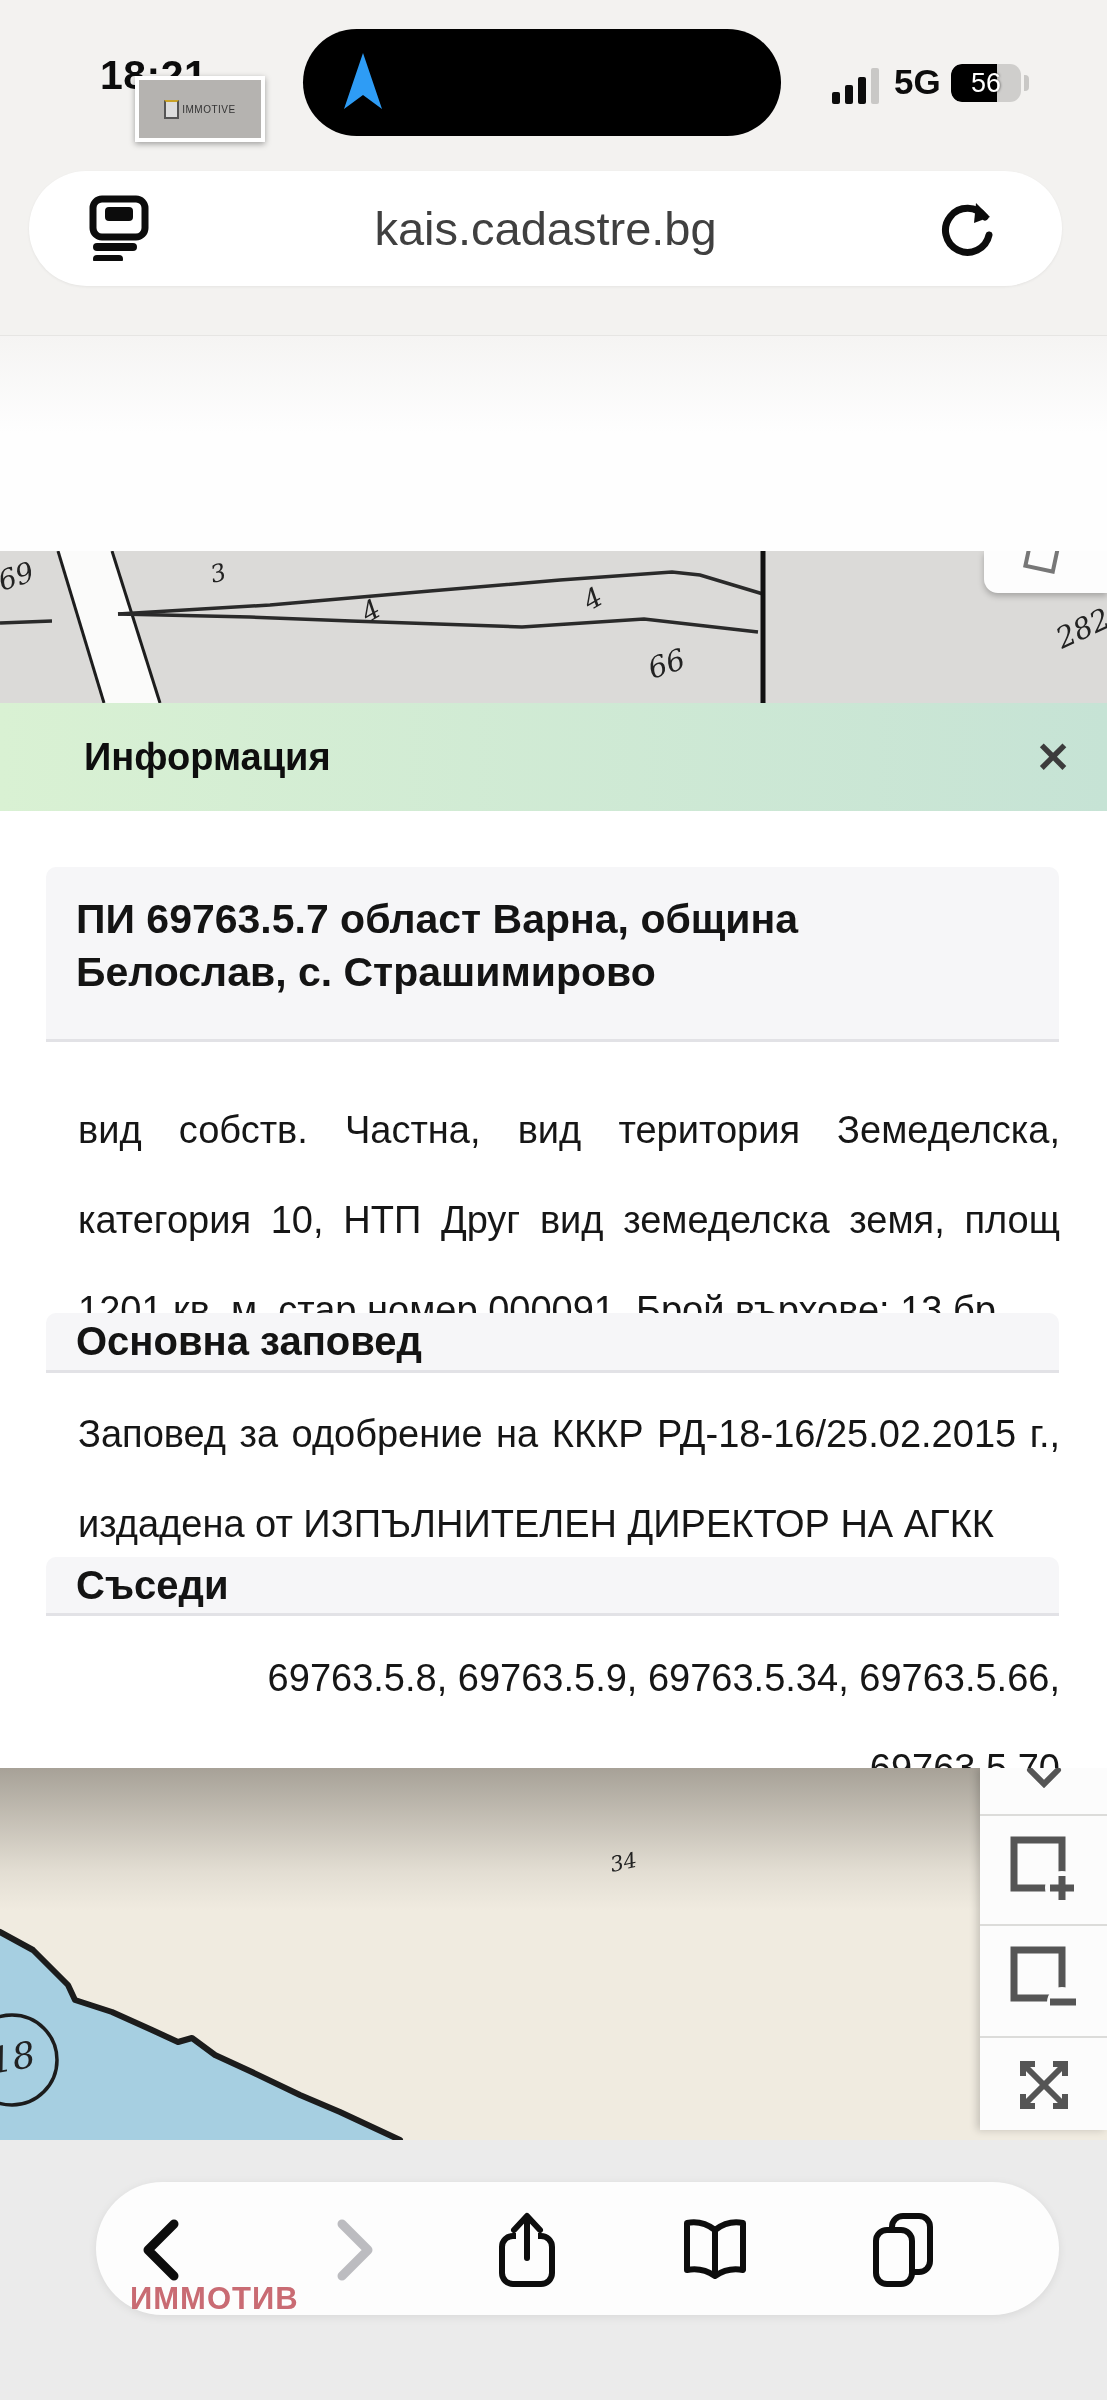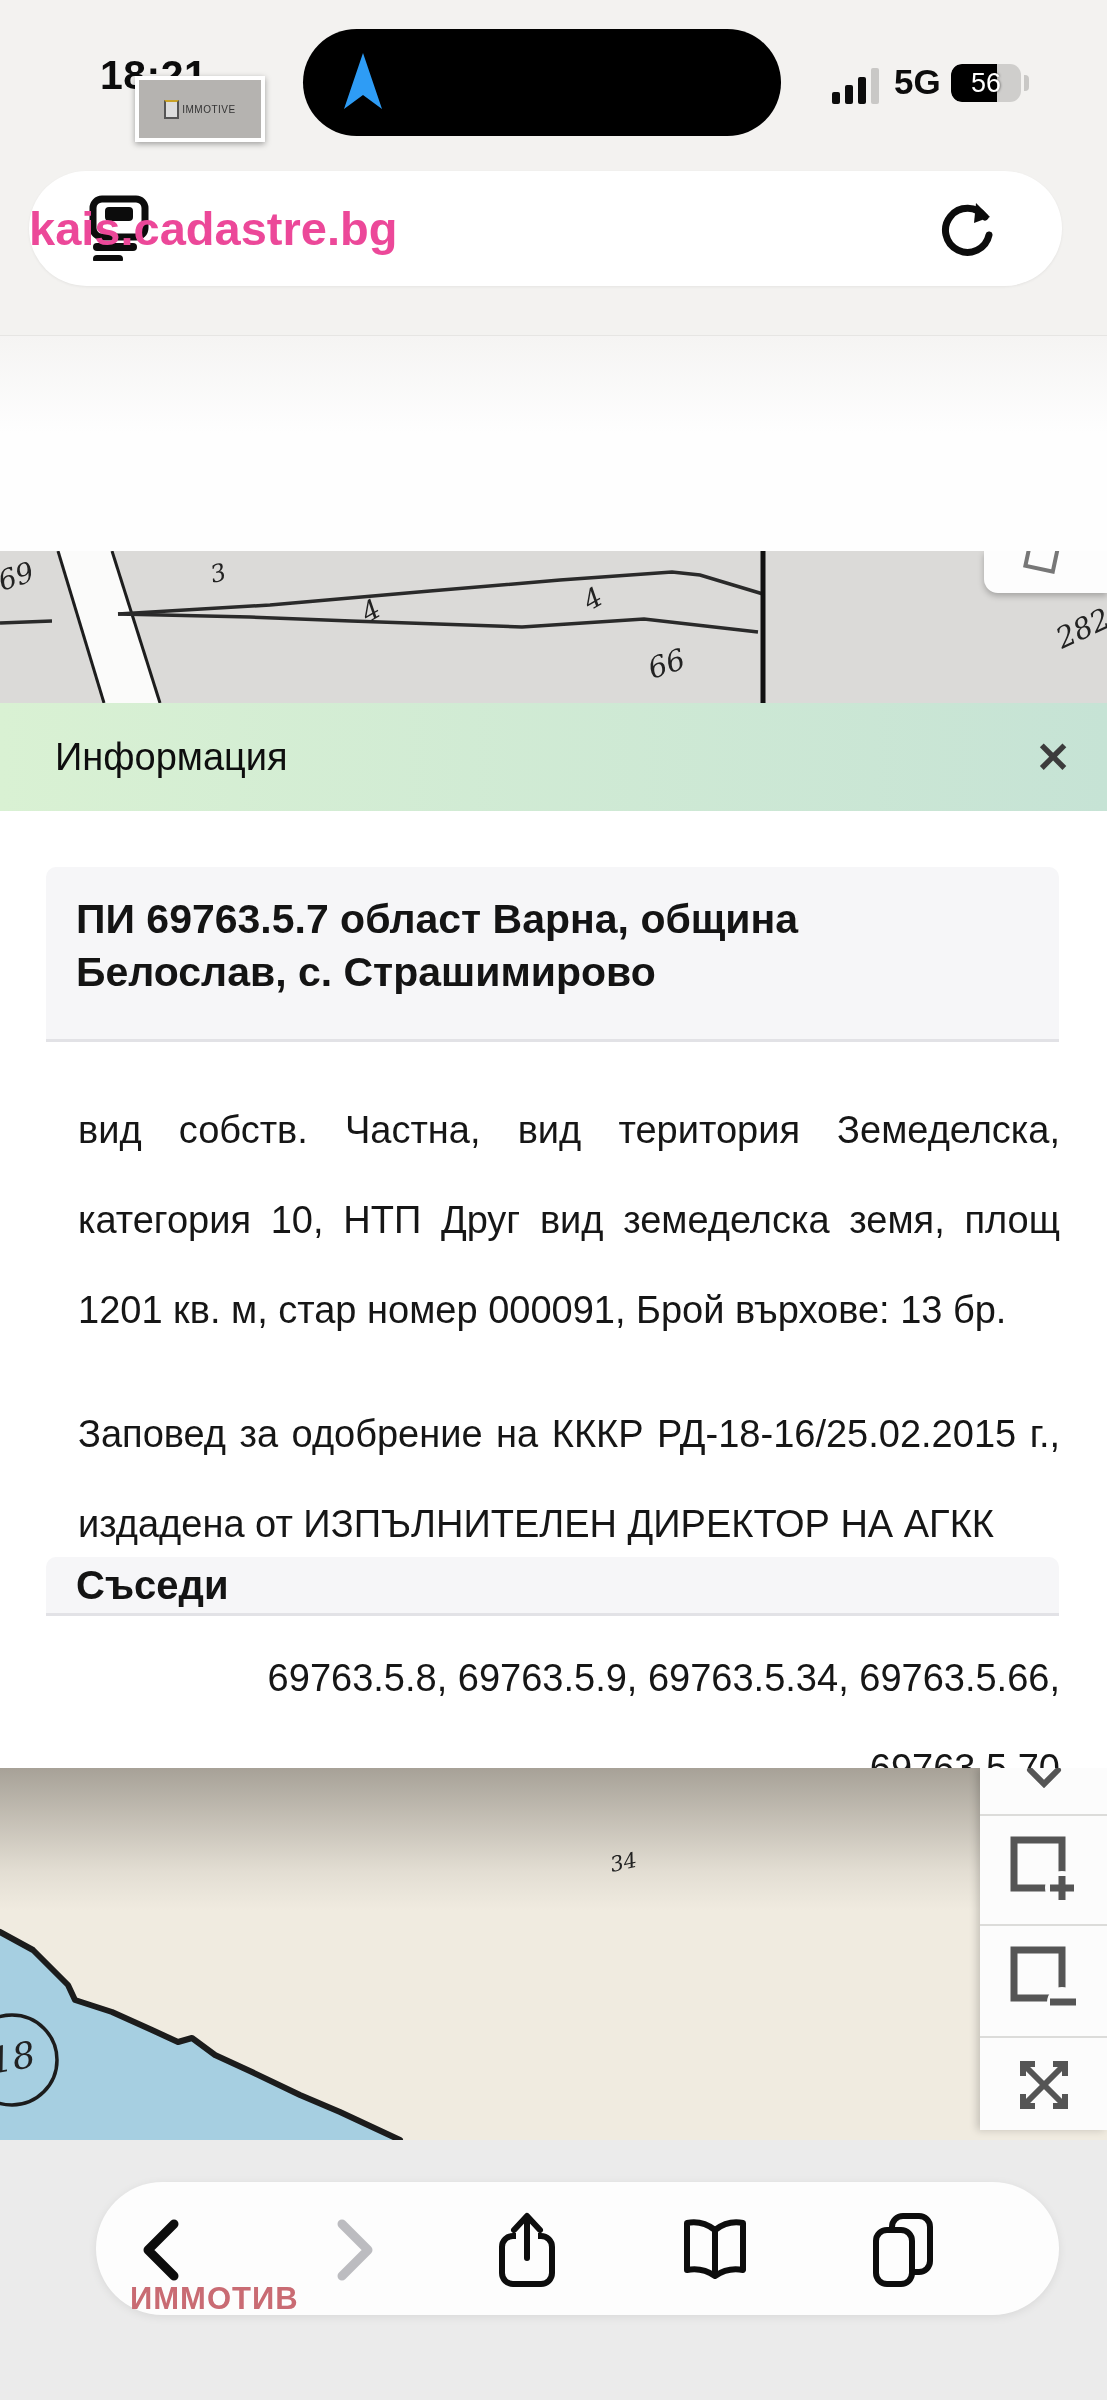--- a/index.html
+++ b/index.html
@@ -25,42 +25,42 @@
   .net{left:894px;top:62px;font-size:35px;font-weight:bold;color:#0c0c0c;}
   .batt{left:951px;top:64px;width:70px;height:38px;border-radius:11px;background:#cfcec c;overflow:hidden;background:#cfcecc;}
   .batt .fill{position:absolute;left:0;top:0;width:46px;height:38px;background:#000;border-radius:11px 0 0 11px;}
   .batt span{position:absolute;left:0;top:0;width:70px;height:38px;display:flex;align-items:center;justify-content:center;
              font-size:27px;font-weight:normal;color:#fff;text-shadow:0 0 3px rgba(0,0,0,.8);}
   .batt-nub{left:1024px;top:75px;width:5px;height:16px;background:#c9c8c6;border-radius:0 4px 4px 0;}
 
   
   .urlbar{left:29px;top:171px;width:1033px;height:115px;background:#fff;border-radius:58px;
           box-shadow:0 1px 3px rgba(0,0,0,.06);display:flex;align-items:center;}
-  .url-text{position:absolute;left:0;width:100%;font-size:47px;font-weight:bold;color:#ec4899;}
+  .url-text{position:absolute;left:0;width:100%;text-align:center;font-size:47px;font-weight:normal;color:#404040;}
   .url-left{position:absolute;left:60px;top:24px;}
   .url-reload{position:absolute;right:62px;top:26px;}
 
   
   .webtools{left:0;top:335px;width:1107px;height:216px;background:linear-gradient(#f5f4f3,#fefefe 45%);border-top:1px solid #e6e5e3;}
   .tool{position:absolute;color:#5a5a58;}
   .obj-pill{position:absolute;left:729px;top:354px;width:232px;height:76px;background:#f6cf4e;border-radius:38px;
             display:flex;align-items:center;justify-content:center;font-size:38px;font-weight:bold;color:#0d0d0d;}
   .burger{position:absolute;left:992px;top:366px;width:92px;}
   .burger i{display:block;height:14px;background:#000;border-radius:7px;margin-bottom:11px;}
 
   
   .map1{left:0;top:551px;width:1107px;height:152px;background:#dbdad8;overflow:hidden;}
   .map1-panel{position:absolute;left:984px;top:0;width:123px;height:42px;background:#fdfdfd;
               border-radius:0 0 0 14px;box-shadow:0 3px 6px rgba(0,0,0,.25);}
   .map1-frag{position:absolute;left:42px;top:-12px;width:24px;height:24px;border:4px solid #777;transform:rotate(12deg);}
 
   
   .info-head{left:0;top:703px;width:1107px;height:108px;
              background:linear-gradient(90deg,#d9f1d3,#c6e3d5);display:flex;align-items:center;}
-  .info-head .t{margin-left:55px;font-size:38px;color:#0e0e0e;}
+  .info-head .t{margin-left:84px;font-size:38px;color:#0e0e0e;font-weight:bold;}
   .info-close{position:absolute;right:26px;top:30px;width:56px;height:48px;display:flex;align-items:center;justify-content:center;
               font-size:42px;font-weight:bold;color:#3c3c3c;}
 
   
   .panel{left:0;top:811px;width:1107px;height:957px;background:#fff;padding-left:19px;}
   .sec-block{position:absolute;left:46px;width:1013px;background:#f6f6f8;border-bottom:3px solid #e2e2e6;
              border-radius:10px 10px 0 0;display:flex;align-items:center;}
   .sec-block .txt{margin-left:30px;font-weight:bold;color:#141414;}
   .title-block{top:56px;height:172px;align-items:flex-start;}
   .title-block .txt{margin-top:26px;font-size:41px;line-height:1.3;width:930px;}
@@ -244,20 +244,23 @@
 <div class="abs info-head">
   <span class="t">Информация</span>
   <span class="info-close">✕</span>
 </div>
 
 <div class="abs panel">
   <div class="sec-block title-block">
     <div class="txt">ПИ 69763.5.7 област Варна, община Белослав, с. Страшимирово</div>
   </div>
   <div class="body-text p1">вид собств. Частна, вид територия Земеделска, категория 10, НТП Друг вид земеделска земя, площ 1201 кв. м, стар номер 000091, Брой върхове: 13 бр.</div>
+  <div class="sec-block h2a">
+    <div class="txt">Основна заповед</div>
+  </div>
   <div class="body-text p2">Заповед за одобрение на КККР РД-18-16/25.02.2015 г., издадена от ИЗПЪЛНИТЕЛЕН ДИРЕКТОР НА АГКК</div>
   <div class="sec-block h2b">
     <div class="txt">Съседи</div>
   </div>
   <div class="body-text p3">69763.5.8, 69763.5.9, 69763.5.34, 69763.5.66, 69763.5.70</div>
 </div>
 
 <div class="abs map2">
   <svg width="1107" height="372" viewBox="0 0 1107 372">
     <defs>

